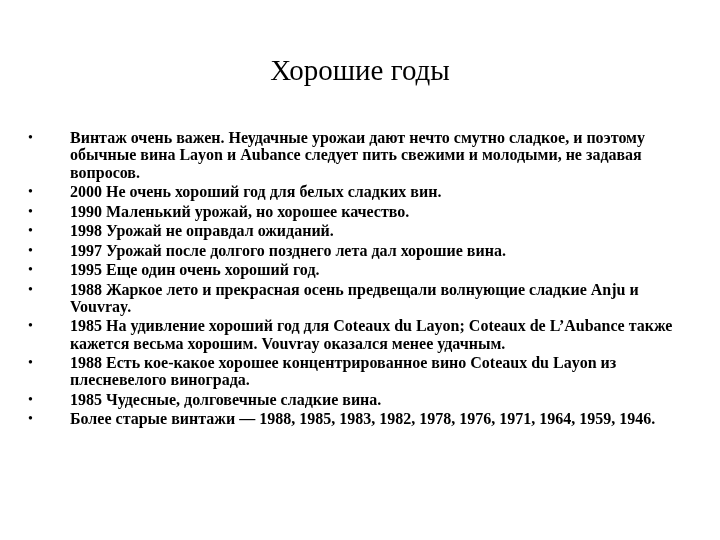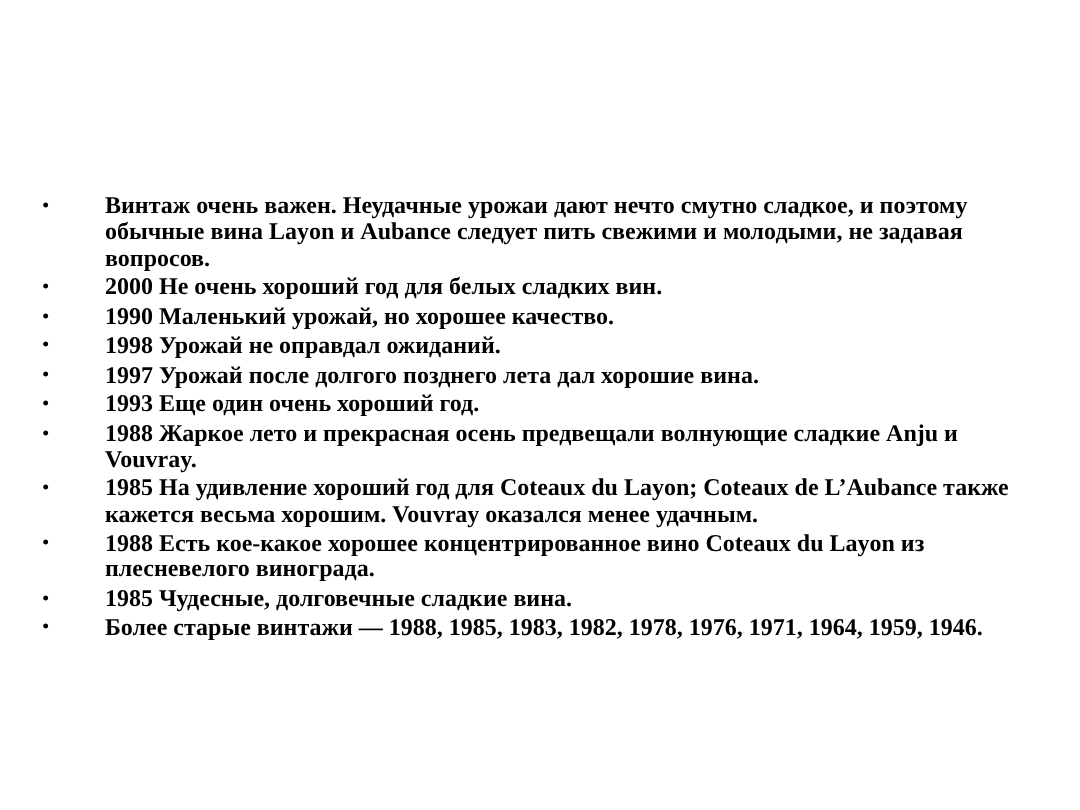--- a/index.html
+++ b/index.html
@@ -59,20 +59,21 @@
     .bullets li .text {
       display: block;
       width: 608px;
       font-weight: bold;
     }
   </style>
 </head>
 <body>
 
 <div class="slide">
+  <h1 class="title">Хорошие годы</h1>
 
   <ul class="bullets">
     <li>
       <span class="bullet">•</span>
       <span class="text">Винтаж очень важен. Неудачные урожаи дают нечто смутно сладкое, и поэтому обычные вина Layon и Aubance следует пить свежими и молодыми, не задавая вопросов.</span>
     </li>
     <li>
       <span class="bullet">•</span>
       <span class="text">2000 Не очень хороший год для белых сладких вин.</span>
     </li>
@@ -83,21 +84,21 @@
     <li>
       <span class="bullet">•</span>
       <span class="text">1998 Урожай не оправдал ожиданий.</span>
     </li>
     <li>
       <span class="bullet">•</span>
       <span class="text">1997 Урожай после долгого позднего лета дал хорошие вина.</span>
     </li>
     <li>
       <span class="bullet">•</span>
-      <span class="text">1993 Еще один очень хороший год.</span>
+      <span class="text">1995 Еще один очень хороший год.</span>
     </li>
     <li>
       <span class="bullet">•</span>
       <span class="text">1988 Жаркое лето и прекрасная осень предвещали волнующие сладкие Anju и Vouvray.</span>
     </li>
     <li>
       <span class="bullet">•</span>
       <span class="text">1985 На удивление хороший год для Coteaux du Layon; Coteaux de L’Aubance также кажется весьма хорошим. Vouvray оказался менее удачным.</span>
     </li>
     <li>

